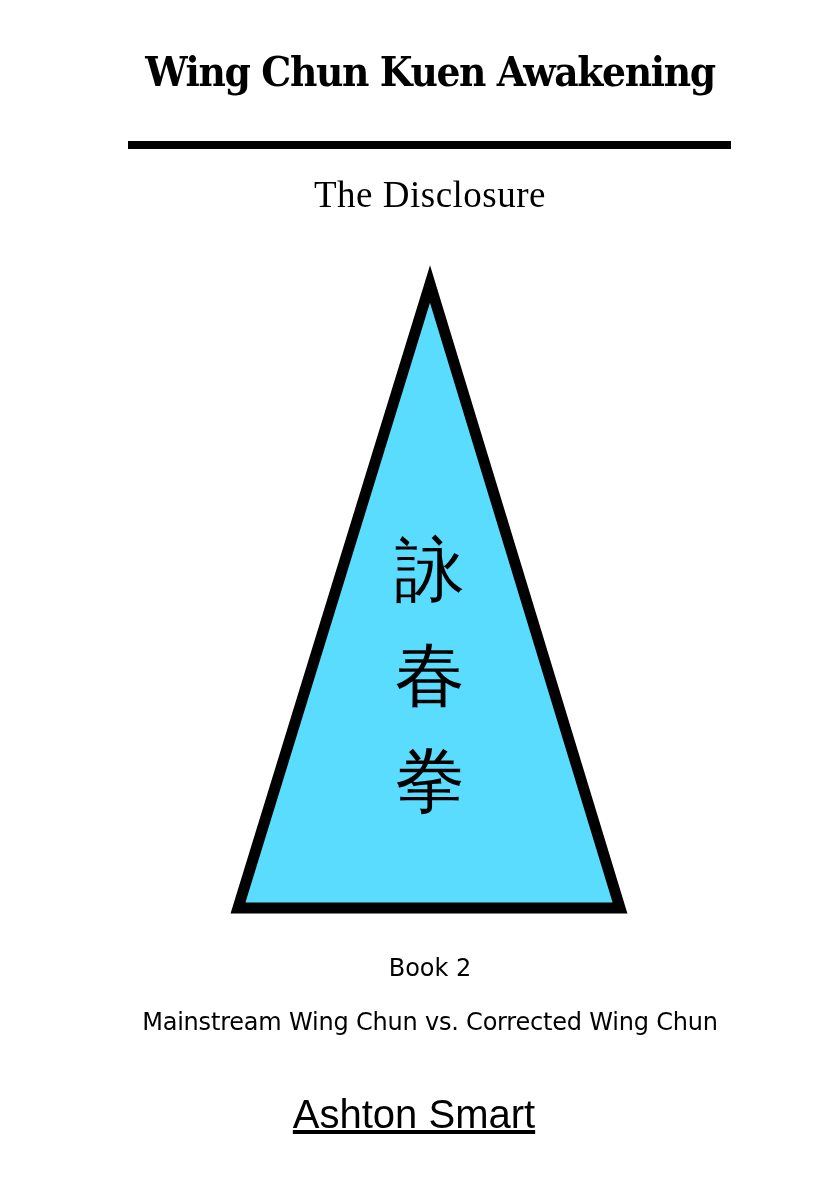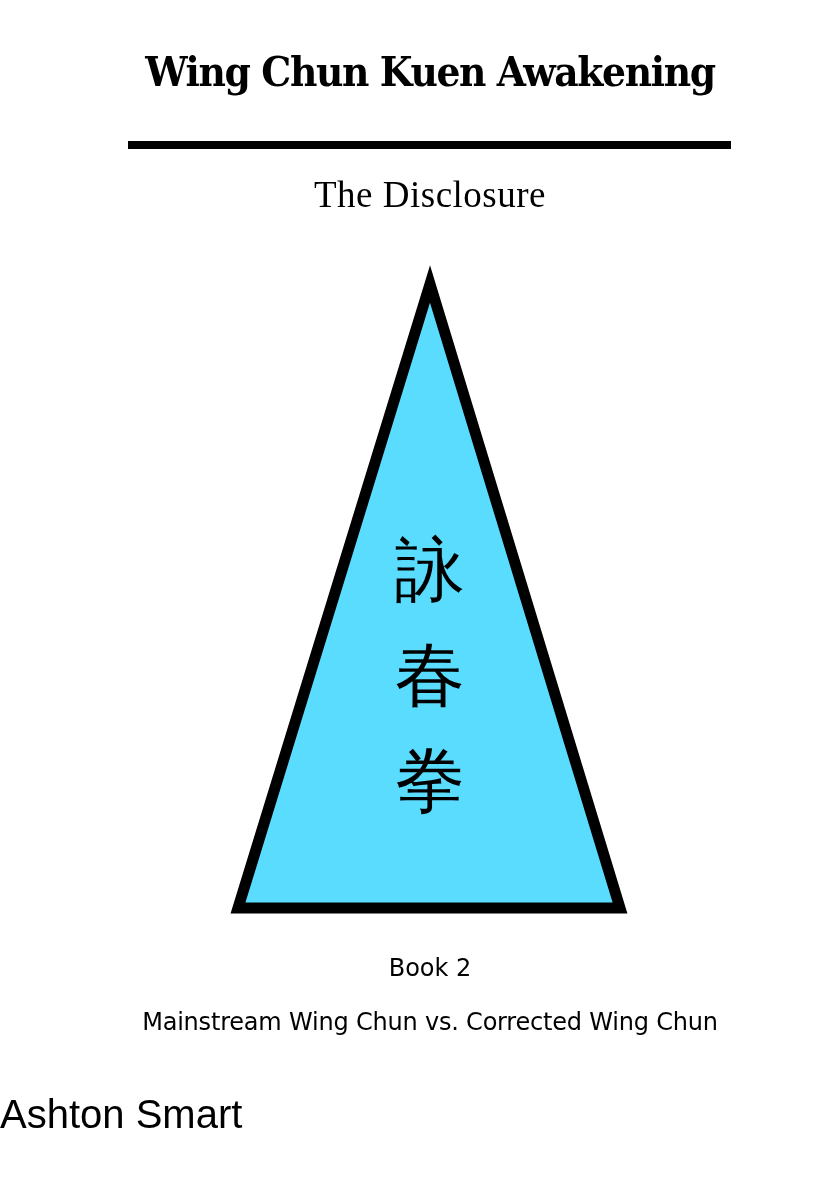--- a/index.html
+++ b/index.html
@@ -83,23 +83,25 @@
       font-family: "DejaVu Sans", sans-serif;
       font-size: 24px;
       line-height: 1;
       letter-spacing: -0.2px;
     }
     .author {
       position: absolute;
       left: 0;
       width: 828px;
       top: 1094px;
+      text-align: center;
       font-family: "Liberation Sans", sans-serif;
       font-size: 40px;
       line-height: 1;
+      text-decoration: underline;
     }
   </style>
 </head>
 <body>
 
 <h1 class="title">Wing Chun Kuen Awakening</h1>
 
 <div class="rule"></div>
 
 <div class="subtitle">The Disclosure</div>

